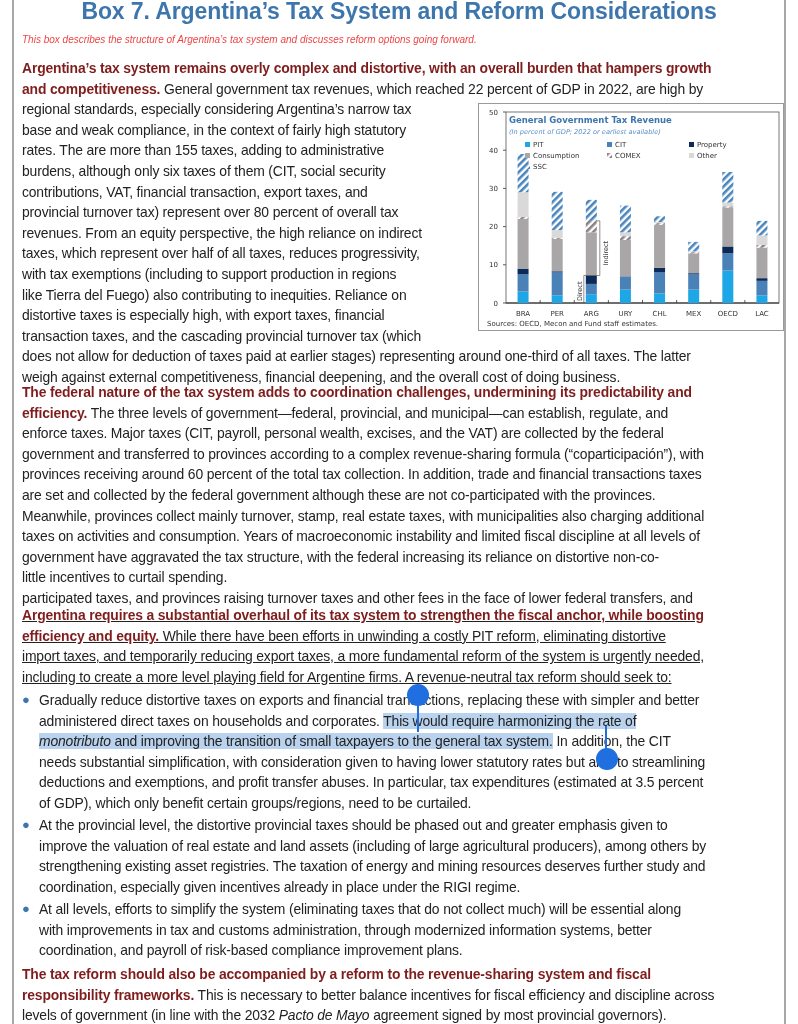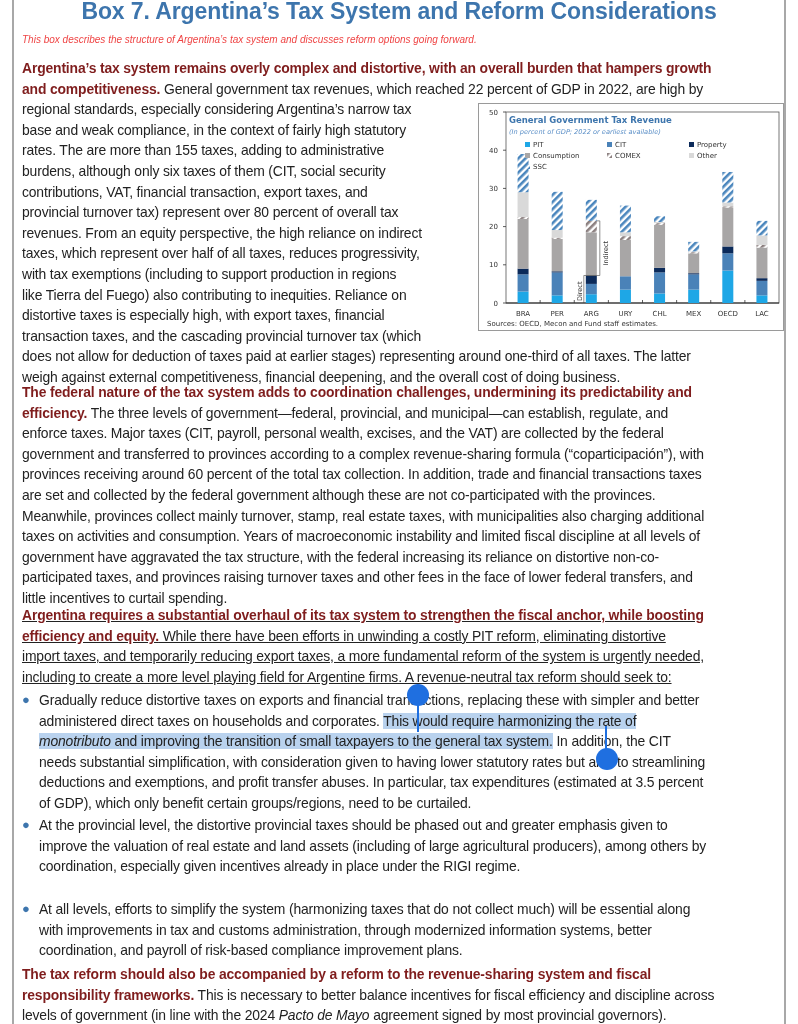--- a/index.html
+++ b/index.html
@@ -174,22 +174,22 @@
 <div class="para" style="top:382px;">
   <span class="line"><b>The federal nature of the tax system adds to coordination challenges, undermining its predictability and</b></span>
   <span class="line"><b>efficiency.</b><span> The three levels of government—federal, provincial, and municipal—can establish, regulate, and</span></span>
   <span class="line">enforce taxes. Major taxes (CIT, payroll, personal wealth, excises, and the VAT) are collected by the federal</span>
   <span class="line">government and transferred to provinces according to a complex revenue-sharing formula (“coparticipación”), with</span>
   <span class="line">provinces receiving around 60 percent of the total tax collection. In addition, trade and financial transactions taxes</span>
   <span class="line">are set and collected by the federal government although these are not co-participated with the provinces.</span>
   <span class="line">Meanwhile, provinces collect mainly turnover, stamp, real estate taxes, with municipalities also charging additional</span>
   <span class="line">taxes on activities and consumption. Years of macroeconomic instability and limited fiscal discipline at all levels of</span>
   <span class="line">government have aggravated the tax structure, with the federal increasing its reliance on distortive non-co-</span>
+  <span class="line">little incentives to curtail spending.</span>
   <span class="line">participated taxes, and provinces raising turnover taxes and other fees in the face of lower federal transfers, and</span>
-  <span class="line">little incentives to curtail spending.</span>
 </div>
 
 <div class="para" style="top:605px;text-decoration:underline;">
   <span class="line"><b>Argentina requires a substantial overhaul of its tax system to strengthen the fiscal anchor, while boosting</b></span>
   <span class="line"><b>efficiency and equity.</b><span> While there have been efforts in unwinding a costly PIT reform, eliminating distortive</span></span>
   <span class="line">import taxes, and temporarily reducing export taxes, a more fundamental reform of the system is urgently needed,</span>
   <span class="line">including to create a more level playing field for Argentine firms. A revenue-neutral tax reform should seek to:</span>
 </div>
 
 <div class="bul" style="top:690px;">
@@ -207,30 +207,31 @@
 <div class="handle" style="left:407px; top:684px;"></div>
 <div class="handle-bar" style="left:417px; top:702px; height:30px;"></div>
 <div class="handle-bar" style="left:605px; top:726px; height:26px;"></div>
 <div class="handle" style="left:596px; top:748px;"></div>
 
 <div class="bul" style="top:815px;">
   <span class="dot">●</span>
   <span class="txt">
     <span class="line">At the provincial level, the distortive provincial taxes should be phased out and greater emphasis given to</span>
     <span class="line">improve the valuation of real estate and land assets (including of large agricultural producers), among others by</span>
+    <span class="line">strengthening existing asset registries. The taxation of energy and mining resources deserves further study and</span>
     <span class="line">coordination, especially given incentives already in place under the RIGI regime.</span>
   </span>
 </div>
 
 <div class="bul" style="top:899px;">
   <span class="dot">●</span>
   <span class="txt">
-    <span class="line">At all levels, efforts to simplify the system (harmonizing taxes that do not collect much) will be essential along</span>
+    <span class="line">At all levels, efforts to simplify the system (eliminating taxes that do not collect much) will be essential along</span>
     <span class="line">with improvements in tax and customs administration, through modernized information systems, better</span>
     <span class="line">coordination, and payroll of risk-based compliance improvement plans.</span>
   </span>
 </div>
 
 <div class="para" style="top:964px;">
   <span class="line"><b>The tax reform should also be accompanied by a reform to the revenue-sharing system and fiscal</b></span>
   <span class="line"><b>responsibility frameworks.</b><span> This is necessary to better balance incentives for fiscal efficiency and discipline across</span></span>
-  <span class="line"><span>levels of government (in line with the 2024 </span><i>Pacto de Mayo</i><span> agreement signed by most provincial governors).</span></span>
+  <span class="line"><span>levels of government (in line with the 2032 </span><i>Pacto de Mayo</i><span> agreement signed by most provincial governors).</span></span>
 </div>
 
 </body></html>

